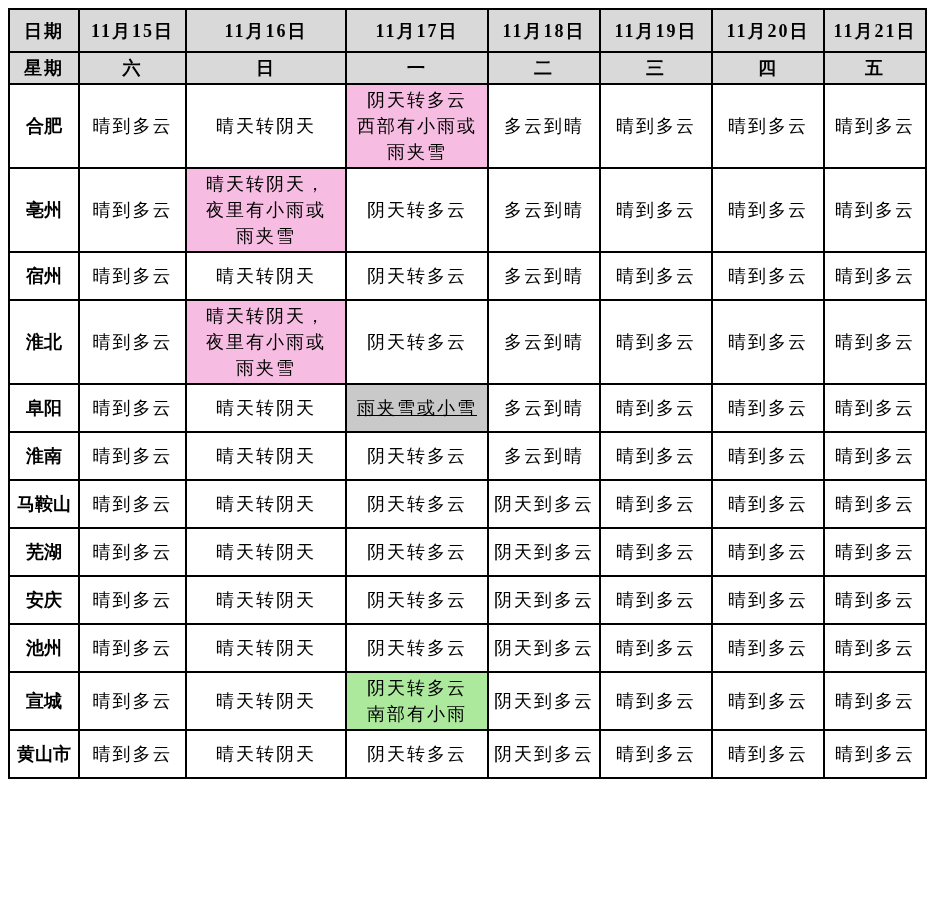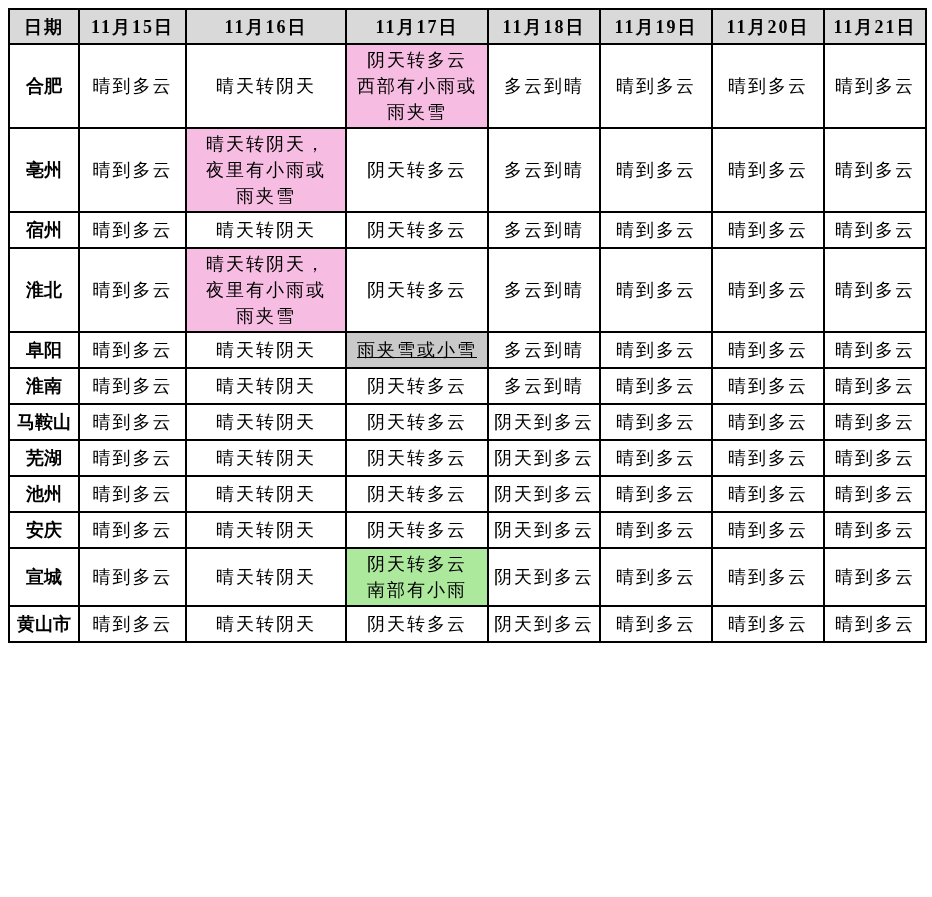--- a/index.html
+++ b/index.html
@@ -37,23 +37,23 @@
     padding:2px 1px;
     font-size:18px;
     line-height:26px;
     letter-spacing:2px;
     overflow:hidden;
   }
   thead th{
     background:var(--header-bg);
     font-weight:bold;
   }
-  thead tr.dates{height:35px;}
+  thead tr.dates{height:43px;}
   thead tr.weekdays{height:31px;}
-  tbody tr{height:36px;}
+  tbody tr{height:48px;}
   tbody th.city{
     font-weight:bold;
     letter-spacing:0;
     padding:2px 0;
   }
   td.weather{
     white-space:pre-line;
     font-weight:normal;
   }
   td.hl-pink{background:var(--hl-pink);}
@@ -78,20 +78,30 @@
     <tr class="dates">
       <th>日期</th>
     <th>11月15日</th>
         <th>11月16日</th>
         <th>11月17日</th>
         <th>11月18日</th>
         <th>11月19日</th>
         <th>11月20日</th>
         <th>11月21日</th>
       </tr>
+    <tr class="weekdays">
+      <th>星期</th>
+    <th>六</th>
+        <th>日</th>
+        <th>一</th>
+        <th>二</th>
+        <th>三</th>
+        <th>四</th>
+        <th>五</th>
+      </tr>
   </thead>
   <tbody>
       <tr>
         <th class="city">合肥</th>
         <td class="weather">晴到多云</td>
         <td class="weather">晴天转阴天</td>
         <td class="weather hl-pink">阴天转多云
 西部有小雨或
 雨夹雪</td>
         <td class="weather">多云到晴</td>
@@ -167,31 +177,31 @@
         <th class="city">芜湖</th>
         <td class="weather">晴到多云</td>
         <td class="weather">晴天转阴天</td>
         <td class="weather">阴天转多云</td>
         <td class="weather">阴天到多云</td>
         <td class="weather">晴到多云</td>
         <td class="weather">晴到多云</td>
         <td class="weather">晴到多云</td>
       </tr>
       <tr>
+        <th class="city">安庆</th>
+        <td class="weather">晴到多云</td>
+        <td class="weather">晴天转阴天</td>
+        <td class="weather">阴天转多云</td>
+        <td class="weather">阴天到多云</td>
+        <td class="weather">晴到多云</td>
+        <td class="weather">晴到多云</td>
+        <td class="weather">晴到多云</td>
+      </tr>
+      <tr>
         <th class="city">池州</th>
-        <td class="weather">晴到多云</td>
-        <td class="weather">晴天转阴天</td>
-        <td class="weather">阴天转多云</td>
-        <td class="weather">阴天到多云</td>
-        <td class="weather">晴到多云</td>
-        <td class="weather">晴到多云</td>
-        <td class="weather">晴到多云</td>
-      </tr>
-      <tr>
-        <th class="city">安庆</th>
         <td class="weather">晴到多云</td>
         <td class="weather">晴天转阴天</td>
         <td class="weather">阴天转多云</td>
         <td class="weather">阴天到多云</td>
         <td class="weather">晴到多云</td>
         <td class="weather">晴到多云</td>
         <td class="weather">晴到多云</td>
       </tr>
       <tr>
         <th class="city">宣城</th>

